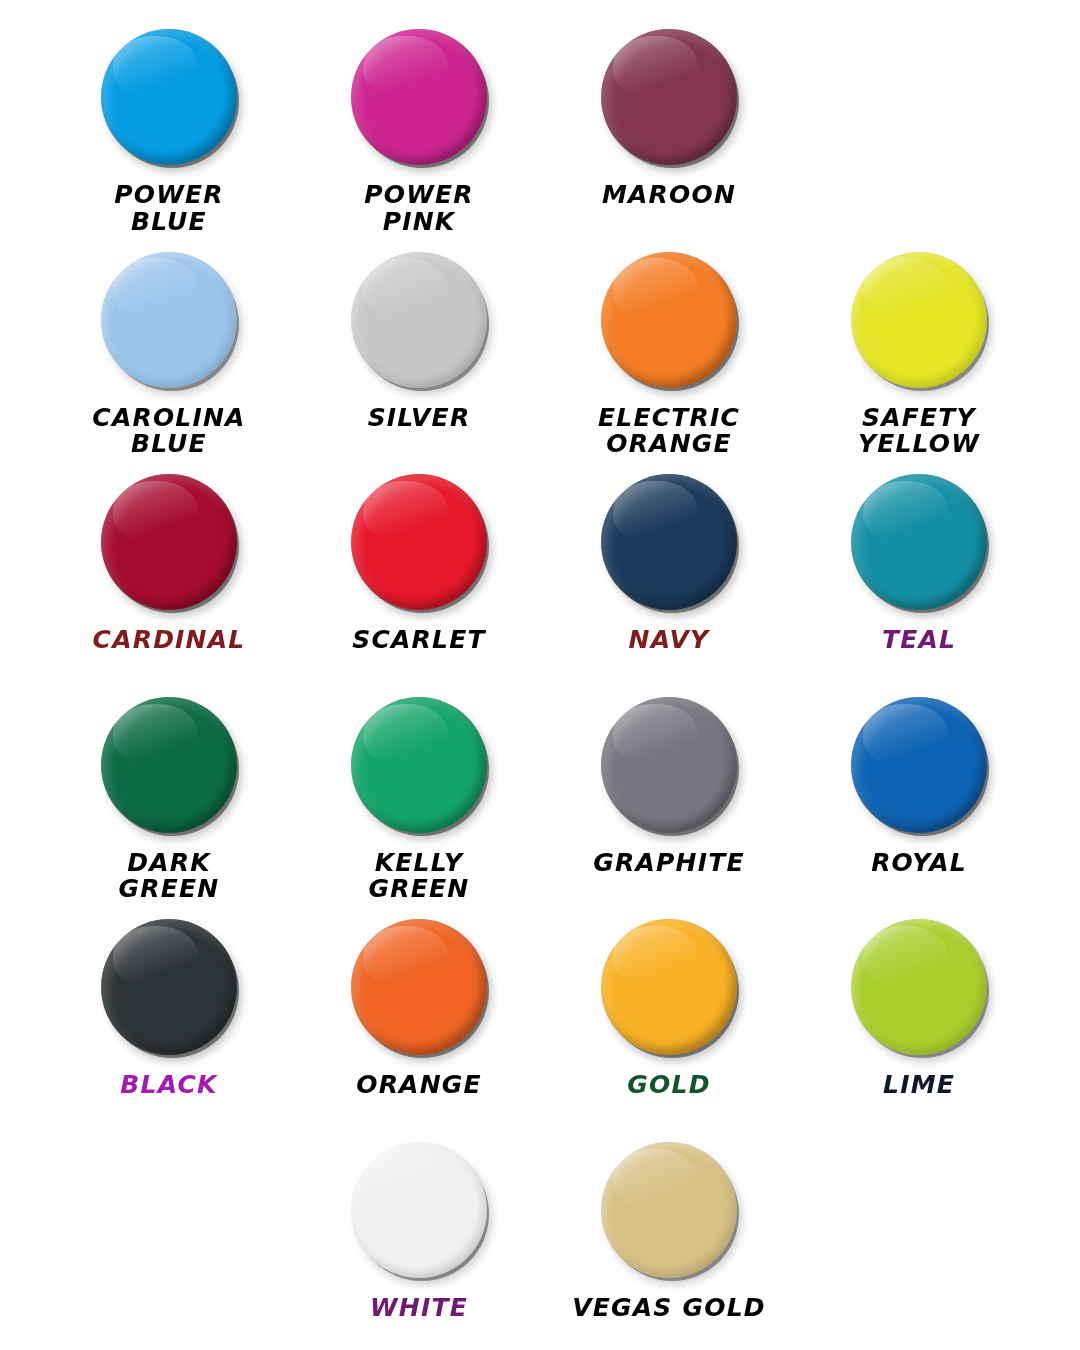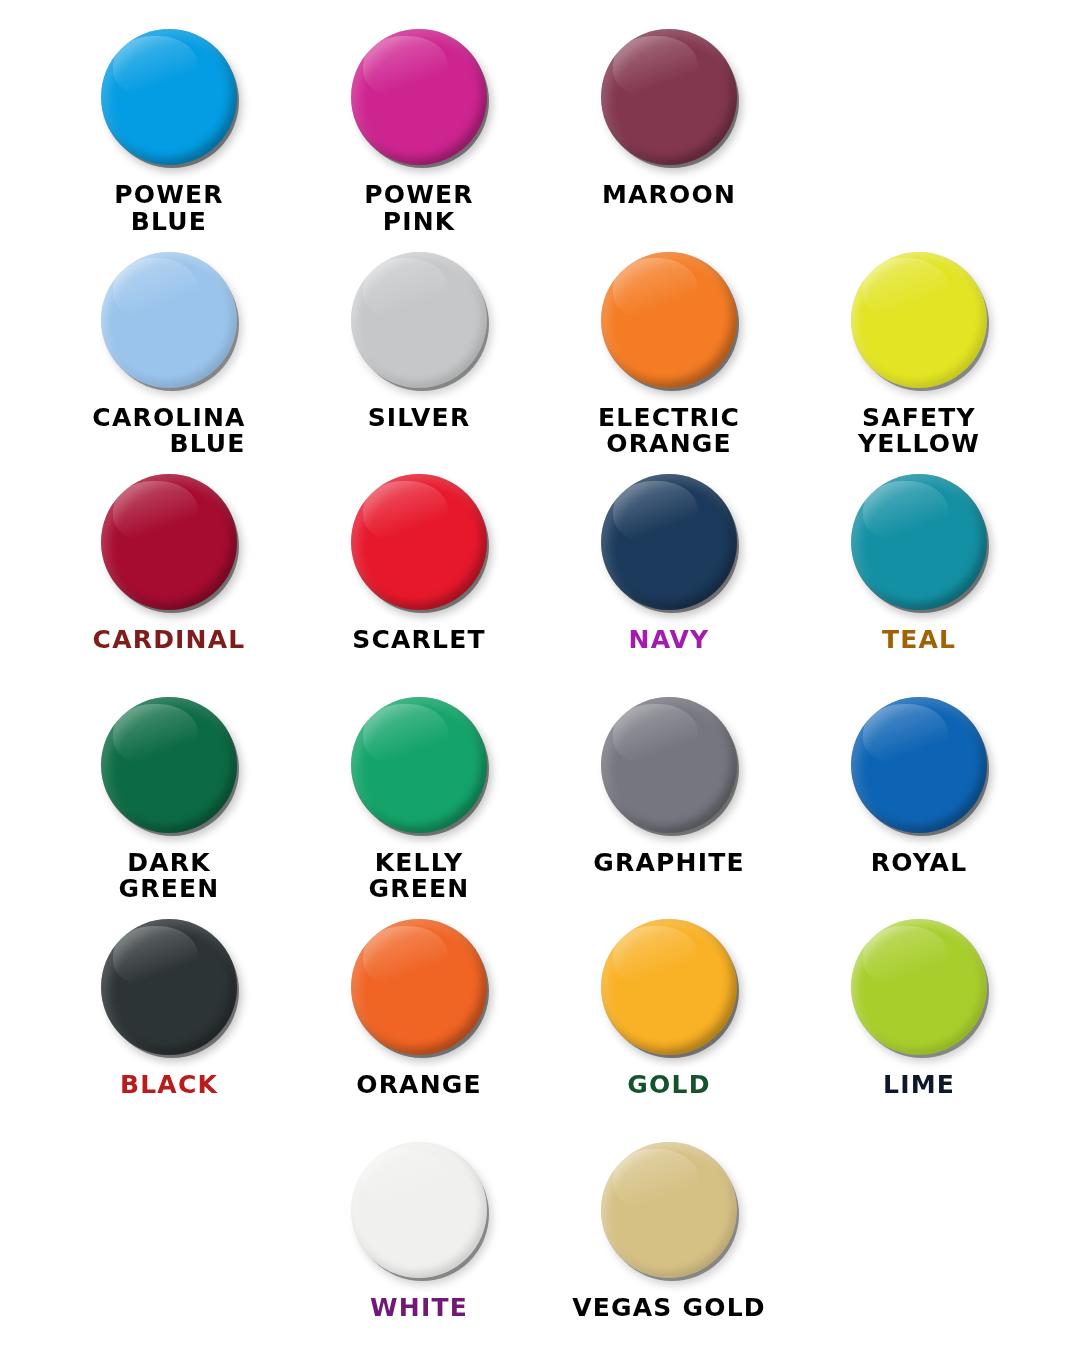--- a/index.html
+++ b/index.html
@@ -16,20 +16,21 @@
   }
 
   #swatch-sheet {
     width: 1080px;
     height: 1350px;
     box-sizing: border-box;
     padding: 22px 32px 10px 40px;
     background: #ffffff;
     display: flex;
     flex-direction: column;
+    font-style: italic;
   }
 
   .swatch-row {
     display: grid;
     grid-template-columns: repeat(4, 1fr);
     width: 1000px;
     margin: 0 auto;
   }
 
   
@@ -129,21 +130,21 @@
       </div>
       <div class="swatch-label" style="color: rgb(0, 0, 0);">MAROON</div>
     </div>
   </div>
 
   <div class="swatch-row row-h-two">
     <div class="swatch-cell">
       <div class="swatch-disc-wrap">
         <div class="swatch-disc pale" style="background-color: rgb(154, 196, 236);"></div>
       </div>
-      <div class="swatch-label" style="color: rgb(0, 0, 0); text-align: right;">CAROLINA
+      <div class="swatch-label" style="color: rgb(0, 0, 0);">CAROLINA
 BLUE</div>
     </div>
     <div class="swatch-cell">
       <div class="swatch-disc-wrap">
         <div class="swatch-disc pale" style="background-color: rgb(197, 199, 201);"></div>
       </div>
       <div class="swatch-label" style="color: rgb(0, 0, 0);">SILVER</div>
     </div>
     <div class="swatch-cell">
       <div class="swatch-disc-wrap">
@@ -171,27 +172,27 @@
     <div class="swatch-cell">
       <div class="swatch-disc-wrap">
         <div class="swatch-disc" style="background-color: rgb(231, 24, 44);"></div>
       </div>
       <div class="swatch-label" style="color: rgb(0, 0, 0);">SCARLET</div>
     </div>
     <div class="swatch-cell">
       <div class="swatch-disc-wrap">
         <div class="swatch-disc" style="background-color: rgb(28, 58, 92);"></div>
       </div>
-      <div class="swatch-label" style="color: #a21caf;">NAVY</div>
+      <div class="swatch-label" style="color: #7f1d1d;">NAVY</div>
     </div>
     <div class="swatch-cell">
       <div class="swatch-disc-wrap">
         <div class="swatch-disc" style="background-color: rgb(20, 144, 164);"></div>
       </div>
-      <div class="swatch-label" style="color: #a16207;">TEAL</div>
+      <div class="swatch-label" style="color: #701a75;">TEAL</div>
     </div>
   </div>
 
   <div class="swatch-row row-h-two">
     <div class="swatch-cell">
       <div class="swatch-disc-wrap">
         <div class="swatch-disc" style="background-color: rgb(12, 107, 68);"></div>
       </div>
       <div class="swatch-label" style="color: rgb(0, 0, 0);">DARK
 GREEN</div>
@@ -215,21 +216,21 @@
       </div>
       <div class="swatch-label" style="color: rgb(0, 0, 0);">ROYAL</div>
     </div>
   </div>
 
   <div class="swatch-row row-h-one">
     <div class="swatch-cell">
       <div class="swatch-disc-wrap">
         <div class="swatch-disc" style="background-color: rgb(45, 52, 54);"></div>
       </div>
-      <div class="swatch-label" style="color: #b91c1c;">BLACK</div>
+      <div class="swatch-label" style="color: #a21caf;">BLACK</div>
     </div>
     <div class="swatch-cell">
       <div class="swatch-disc-wrap">
         <div class="swatch-disc" style="background-color: rgb(240, 100, 36);"></div>
       </div>
       <div class="swatch-label" style="color: rgb(0, 0, 0);">ORANGE</div>
     </div>
     <div class="swatch-cell">
       <div class="swatch-disc-wrap">
         <div class="swatch-disc" style="background-color: rgb(249, 177, 37);"></div>

